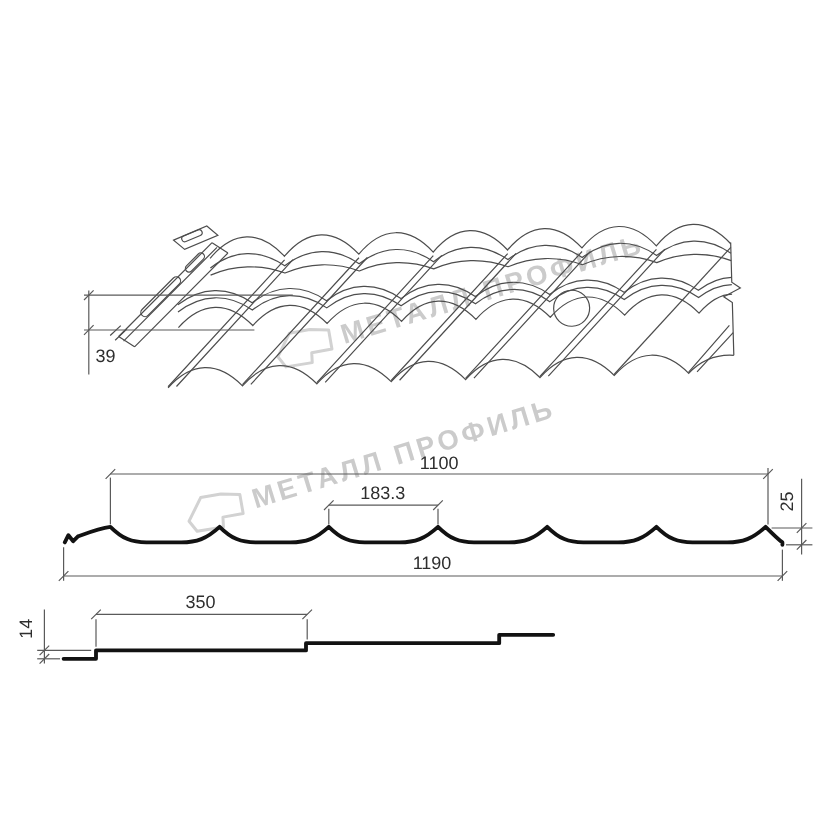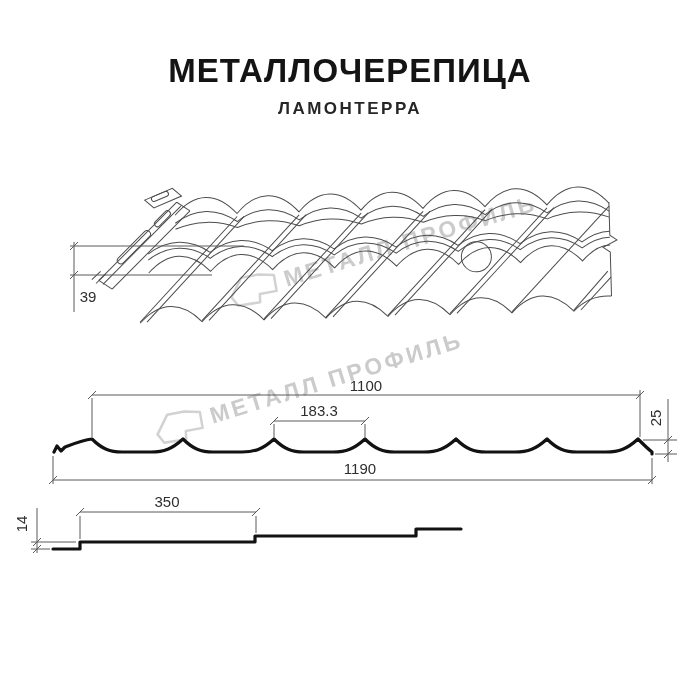--- a/index.html
+++ b/index.html
@@ -16,22 +16,20 @@
   .dimtext{fill:#2e2e2e;font-size:15px;font-family:"Liberation Sans",sans-serif;}
   .wmtext{fill:#cbcbcb;font-size:23px;font-weight:bold;letter-spacing:3px;
           font-family:"Liberation Sans",sans-serif;}
   .wmlogo{stroke:#d2d2d2;stroke-width:2.5;fill:none;stroke-linejoin:round;}
 </style>
 </head>
 <body>
 
 <div id="stage">
 
-  <div class="title">МЕТАЛЛОЧЕРЕПИЦА</div>
-  <div class="subtitle">ЛАМОНТЕРРА</div>
 
   <svg width="700" height="700" viewBox="0 0 700 700">
 
     <g>
       <g transform="translate(252,289) rotate(-17)">
         <path class="wmlogo" d="M-22,2 L-7,-14 L10,-12 L25,-7 L23,9 L6,7 L4,15 L-18,12 Z"></path>
         <text class="wmtext" x="34" y="8">МЕТАЛЛ ПРОФИЛЬ</text>
       </g>
     </g>
 

